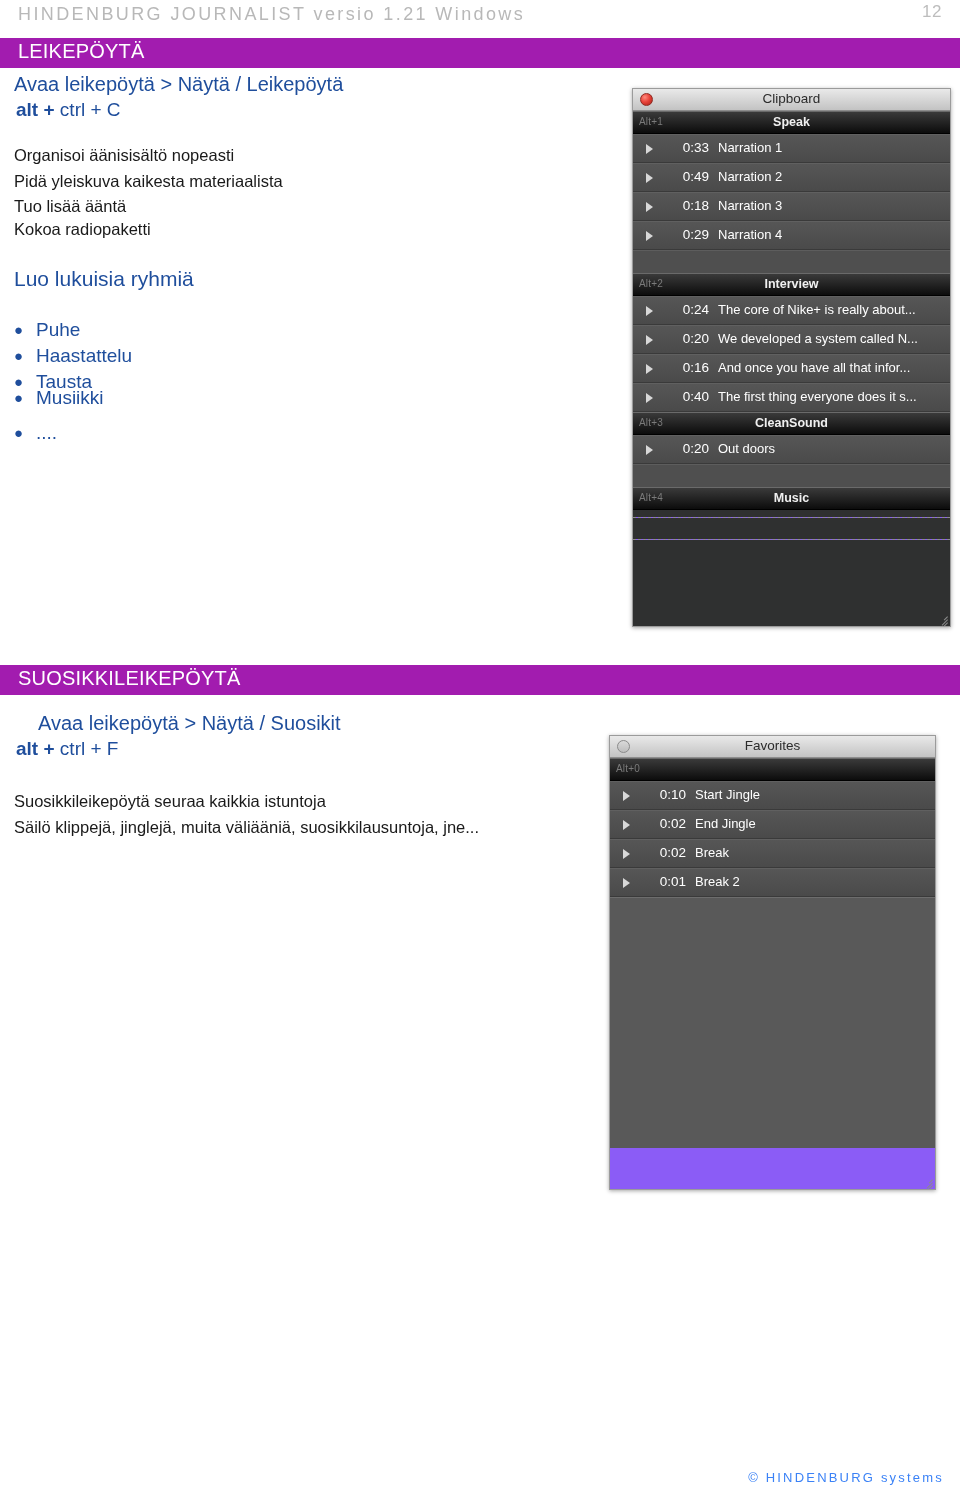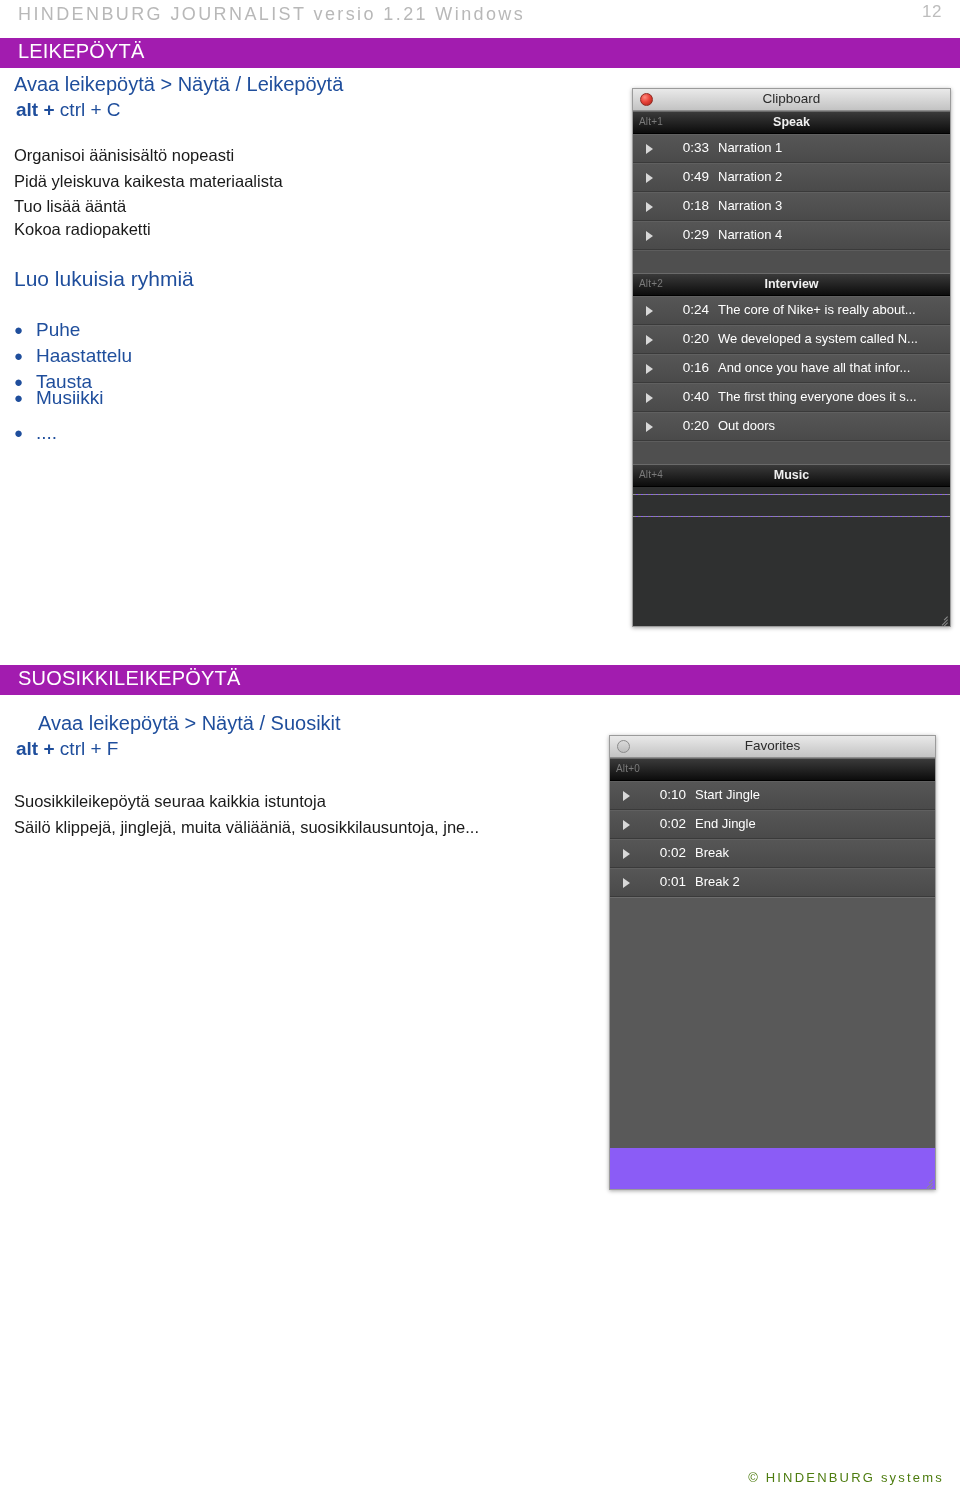--- a/index.html
+++ b/index.html
@@ -248,21 +248,21 @@
   .resize-grip i:nth-child(2) { bottom: 4px; width: 8px;  transform: rotate(-45deg); transform-origin: right bottom; }
   .resize-grip i:nth-child(3) { bottom: 7px; width: 5px;  transform: rotate(-45deg); transform-origin: right bottom; }
 
   
   .page-footer {
     position: absolute;
     right: 16px;
     bottom: 14px;
     font-size: 13px;
     letter-spacing: 2.2px;
-    color: #4d7c0f;
+    color: #3b82f6;
     white-space: nowrap;
   }
 </style>
 </head>
 <body>
 
 <div class="page-header">
   <div class="doc-title">HINDENBURG JOURNALIST versio 1.21 Windows</div>
   <div class="page-number">12</div>
 </div>
@@ -355,20 +355,24 @@
     <span class="play-icon"></span>
     <span class="clip-time">0:16</span>
     <span class="clip-label">And once you have all that infor...</span>
   </div>
   <div class="clip-row">
     <span class="play-icon"></span>
     <span class="clip-time">0:40</span>
     <span class="clip-label">The first thing everyone does it s...</span>
   </div>
 
+  <div class="group-header">
+    <span class="group-hotkey">Alt+3</span>
+    <span class="group-name">CleanSound</span>
+  </div>
   <div class="clip-row">
     <span class="play-icon"></span>
     <span class="clip-time">0:20</span>
     <span class="clip-label">Out doors</span>
   </div>
   <div class="gap-row"></div>
 
   <div class="group-header">
     <span class="group-hotkey">Alt+4</span>
     <span class="group-name">Music</span>

